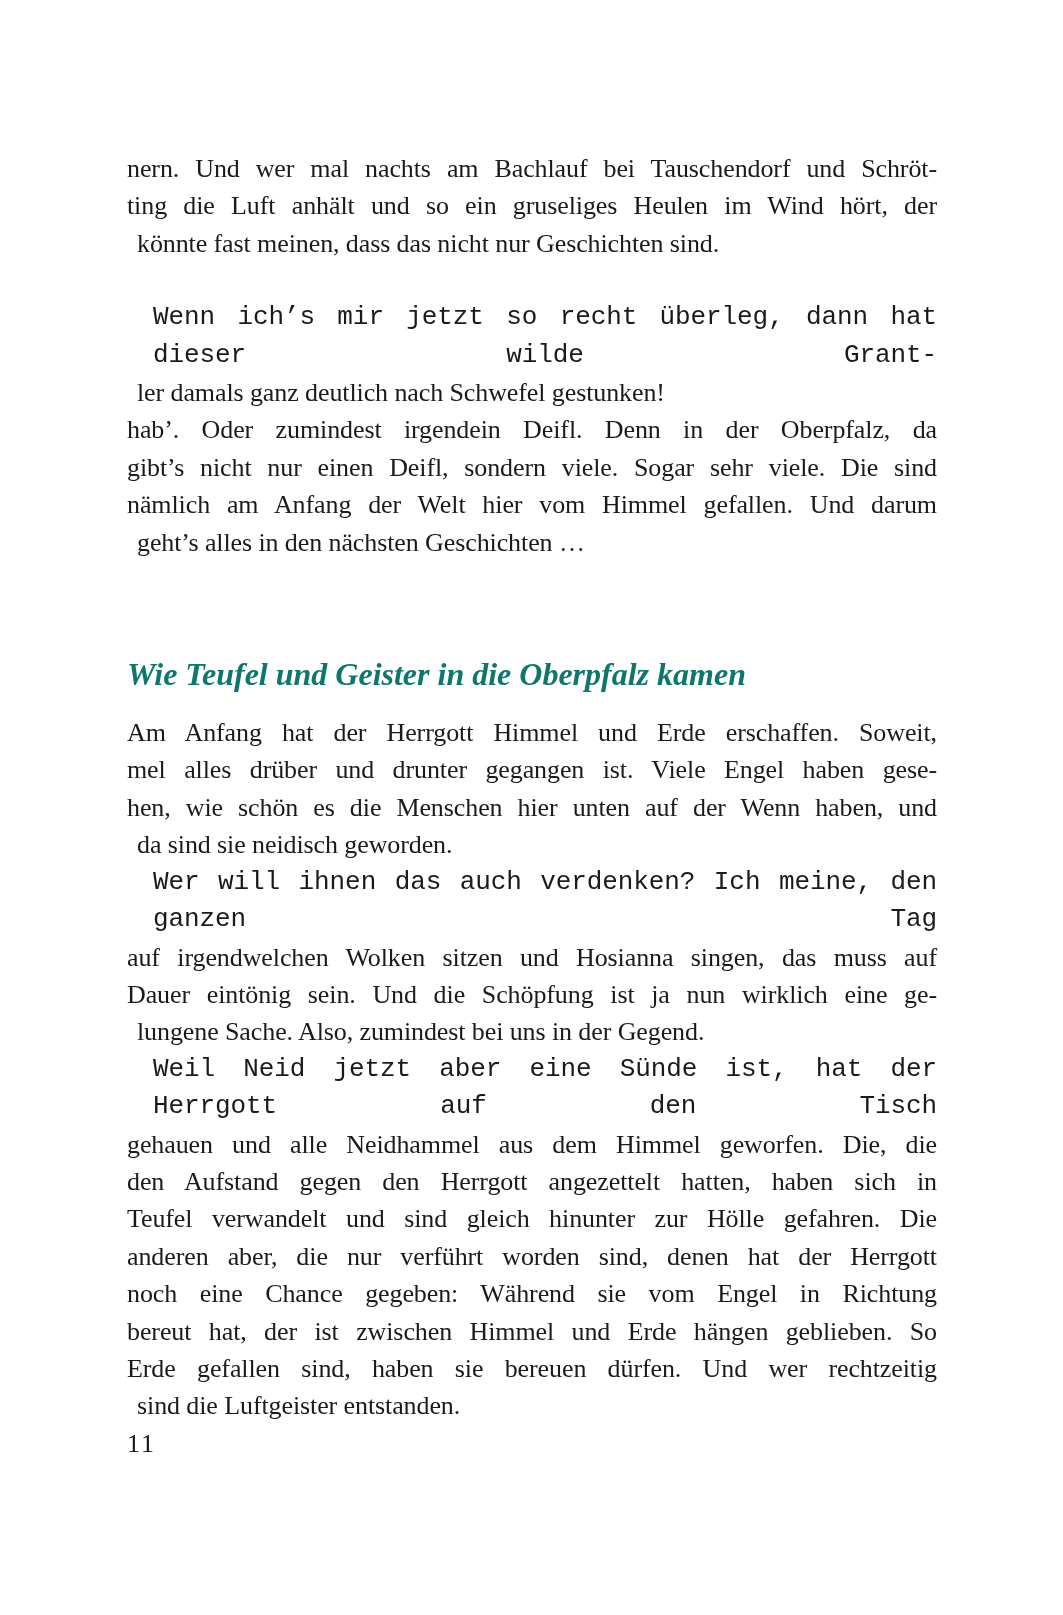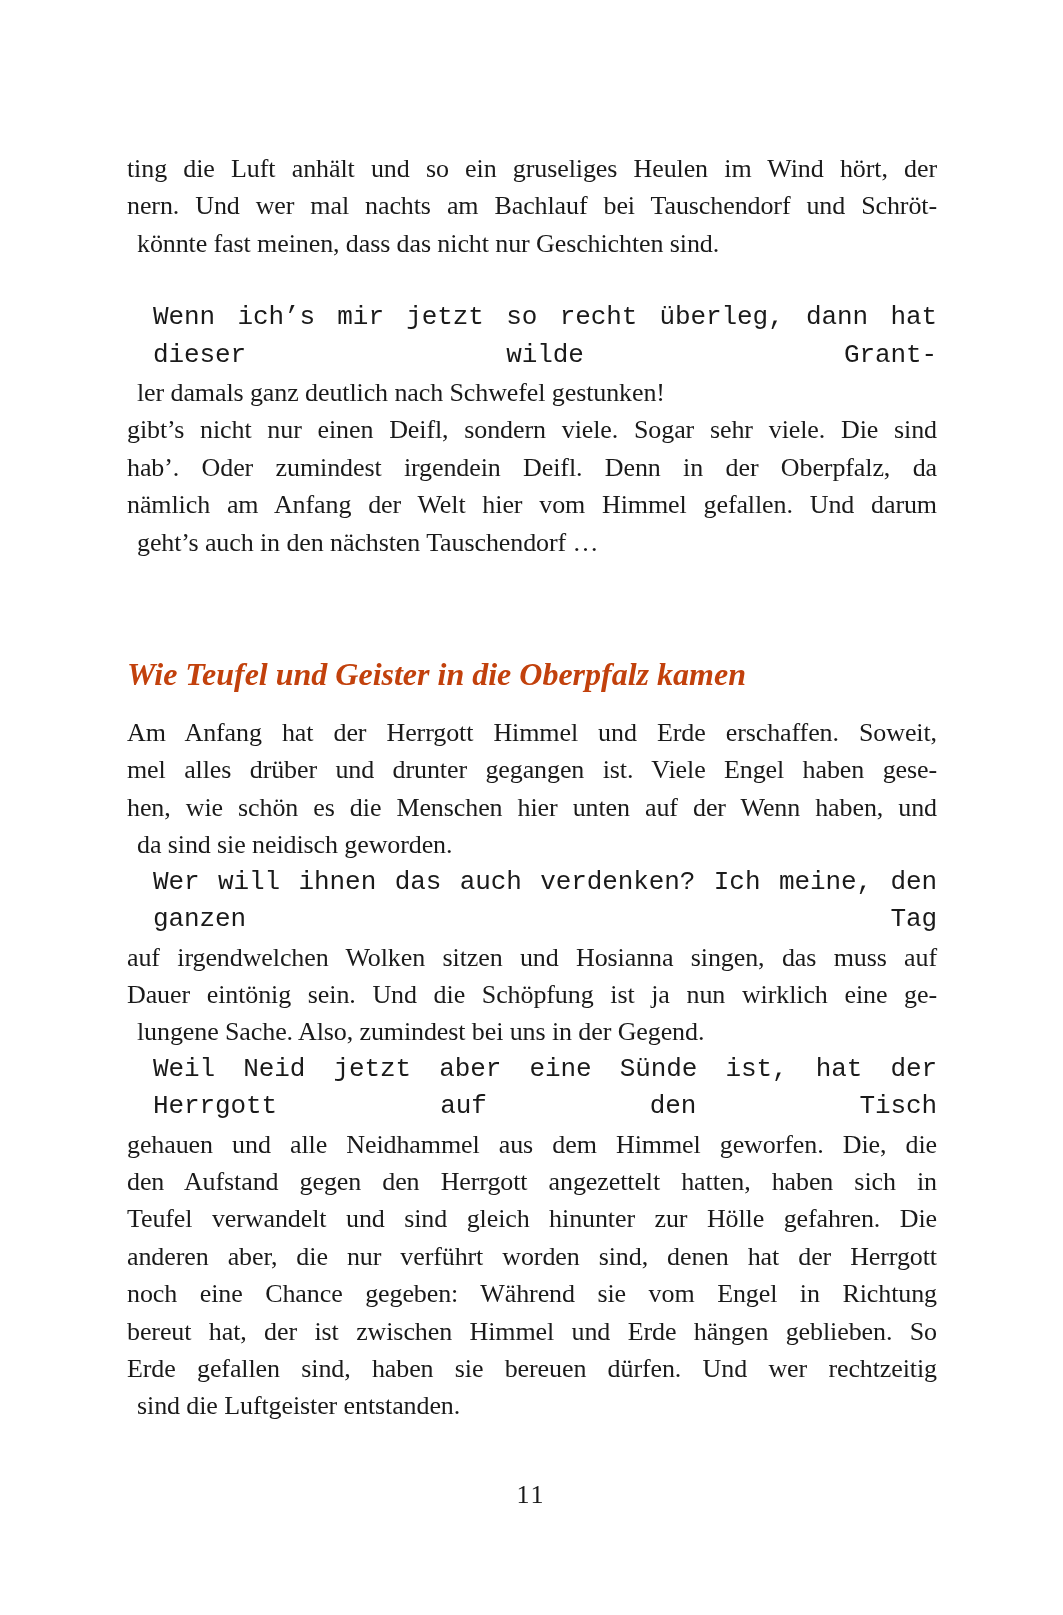--- a/index.html
+++ b/index.html
@@ -36,53 +36,52 @@
     text-align: left;
     text-align-last: left;
     margin-left: 10px;
   }
   .line.first-indent { padding-left: 26px; font-family: Liberation Mono, monospace; }
   .section-heading {
     font-size: 32px;
     line-height: 44px;
     font-weight: bold;
     font-style: italic;
-    color: #c2410c;
+    color: #0f766e;
     margin: 91px 0 18px 0;
     letter-spacing: 0;
   }
   .page-number {
-    margin-top: 51px;
-    text-align: center;
+    text-align: left;
     font-size: 26px;
     letter-spacing: 2px;
     padding-right: 2px;
   }
 </style>
 </head>
 <body>
 
 <div class="book-page">
   <div class="text-block">
 
     <div>
         <div class="paragraph">
+          <div class="line">nern. Und wer mal nachts am Bachlauf bei Tauschendorf und Schröt-</div>
           <div class="line">ting die Luft anhält und so ein gruseliges Heulen im Wind hört, der</div>
-          <div class="line">nern. Und wer mal nachts am Bachlauf bei Tauschendorf und Schröt-</div>
           <div class="line para-last">könnte fast meinen, dass das nicht nur Geschichten sind.</div>
         </div>
         <div class="paragraph space-before">
           <div class="line first-indent">Wenn ich’s mir jetzt so recht überleg, dann hat dieser wilde Grant-</div>
           <div class="line para-last">ler damals ganz deutlich nach Schwefel gestunken!</div>
         </div>
         <div class="paragraph">
+          <div class="line">hab’. Oder zumindest irgendein Deifl. Denn in der Oberpfalz, da</div>
           <div class="line">gibt’s nicht nur einen Deifl, sondern viele. Sogar sehr viele. Die sind</div>
-          <div class="line">hab’. Oder zumindest irgendein Deifl. Denn in der Oberpfalz, da</div>
           <div class="line">nämlich am Anfang der Welt hier vom Himmel gefallen. Und darum</div>
-          <div class="line para-last">geht’s auch in den nächsten Tauschendorf …</div>
+          <div class="line para-last">geht’s alles in den nächsten Geschichten …</div>
         </div>
       </div>
 
     <h2 class="section-heading">Wie Teufel und Geister in die Oberpfalz kamen</h2>
 
     <div>
         <div class="paragraph">
           <div class="line">Am Anfang hat der Herrgott Himmel und Erde erschaffen. Soweit,</div>
           <div class="line">mel alles drüber und drunter gegangen ist. Viele Engel haben gese-</div>
           <div class="line">hen, wie schön es die Menschen hier unten auf der Wenn haben, und</div>

